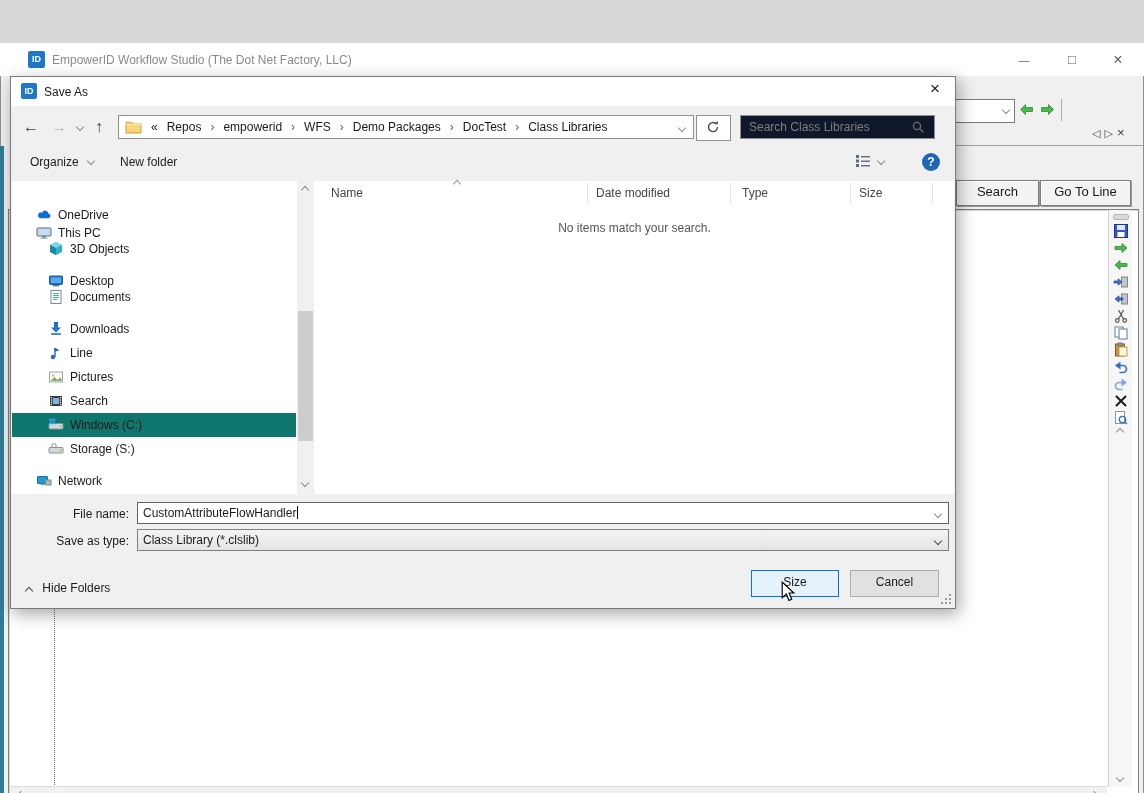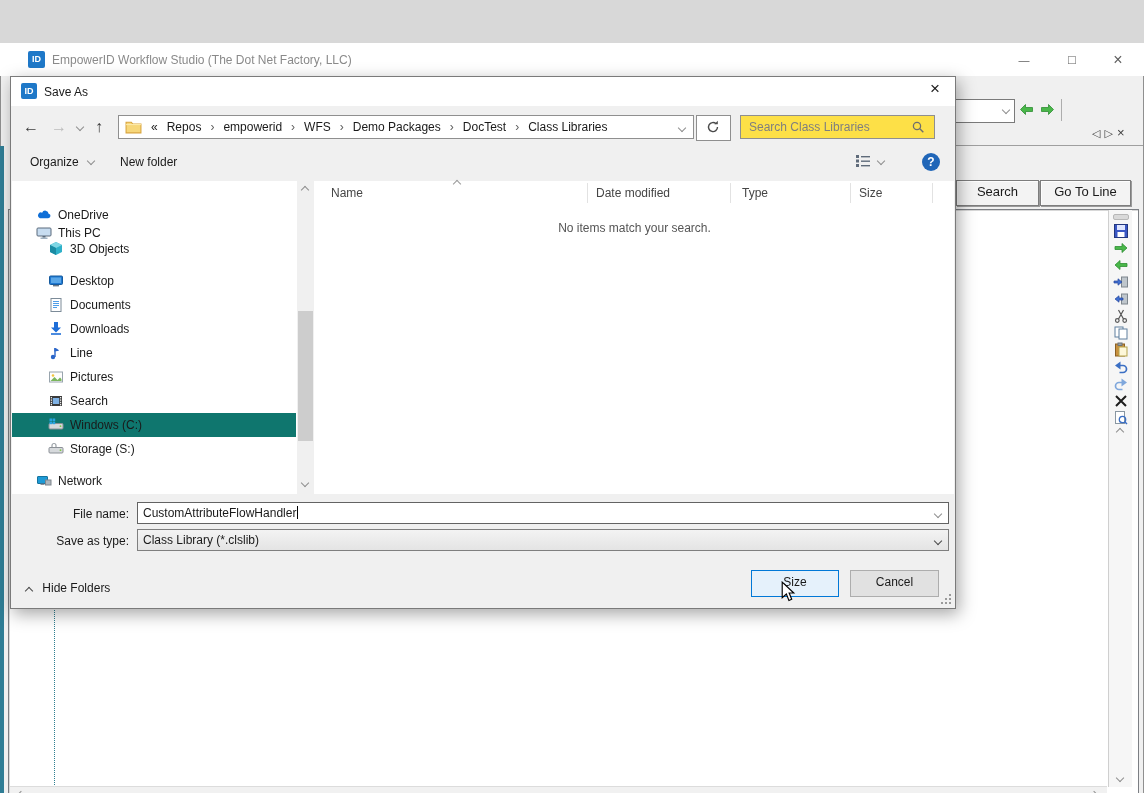--- a/index.html
+++ b/index.html
@@ -38,21 +38,21 @@
           box-shadow:3px 5px 16px rgba(0,0,0,.35);z-index:20;}
   .dtitle{left:0;top:0;width:100%;height:29px;background:#fff;}
   .dicon{width:16px;height:16px;background:#1e78c8;color:#fff;font-weight:bold;font-size:9px;
          text-align:center;line-height:16px;border-radius:2px;}
   .navgl{font-size:16px;color:#3b3b3b;line-height:24px;}
   .navgl.dis{color:#bcbcbc;}
   .addr{left:107px;top:38px;width:576px;height:24px;background:#fff;border:1px solid #8f8f8f;
         display:flex;align-items:center;gap:9px;padding:0 22px 0 6px;box-sizing:border-box;white-space:nowrap;}
   .crumbsep{color:#5f5f5f;}
   .boxbtn{background:#fff;border:1px solid #8f8f8f;}
-  .searchbox{left:729px;top:38px;width:195px;height:24px;background:#fde047;border:1px solid #8f8f8f;
+  .searchbox{left:729px;top:38px;width:195px;height:24px;background:#0f172a;border:1px solid #8f8f8f;
              display:flex;align-items:center;padding:4px 8px;box-sizing:border-box;color:#7f7f7f;}
   .content{left:1px;top:104px;width:942px;height:313px;background:#fff;}
   .srow{left:0;width:284px;height:24px;line-height:24px;}
   .srow.sel{background:#0f766e;}
   .sic{top:4px;width:16px;height:16px;}
   .slb{top:0;}
   .sbar{left:285px;top:0;width:17px;height:313px;background:#f0f0f0;}
   .sthumb{left:1px;width:15px;background:#cdcdcd;}
   .list{left:304px;top:0;width:637px;height:313px;}
   .hdrlbl{top:5px;color:#454545;}
@@ -279,21 +279,21 @@
         <span class="slb abs" style="left:58px;">3D Objects</span>
       </div>
       <div class="srow abs" style="top:88px;">
         <span class="sic abs" style="left:36px;"><svg width="16" height="16" viewBox="0 0 16 16">
               <rect x="1.5" y="3" width="13" height="8.5" rx="1" fill="#1f78d1" stroke="#155a9e"></rect>
               <rect x="3" y="4.5" width="10" height="5.5" fill="#5aa7e8"></rect>
               <rect x="5" y="12" width="6" height="1.4" fill="#6b7886"></rect>
             </svg></span>
         <span class="slb abs" style="left:58px;">Desktop</span>
       </div>
-      <div class="srow abs" style="top:112px;padding-left:24px;">
+      <div class="srow abs" style="top:104px;padding-left:24px;">
         <span class="sic abs" style="left:36px;"><svg width="16" height="16" viewBox="0 0 16 16">
               <rect x="3" y="1.5" width="10" height="13" fill="#fff" stroke="#7c8b98"></rect>
               <g stroke="#4f9ee8">
                 <path d="M5 4.5h6M5 6.5h6M5 8.5h6M5 10.5h4"></path>
               </g>
             </svg></span>
         <span class="slb abs" style="left:58px;">Documents</span>
       </div>
       <div class="srow abs" style="top:136px;">
         <span class="sic abs" style="left:36px;"><svg width="16" height="16" viewBox="0 0 16 16">

